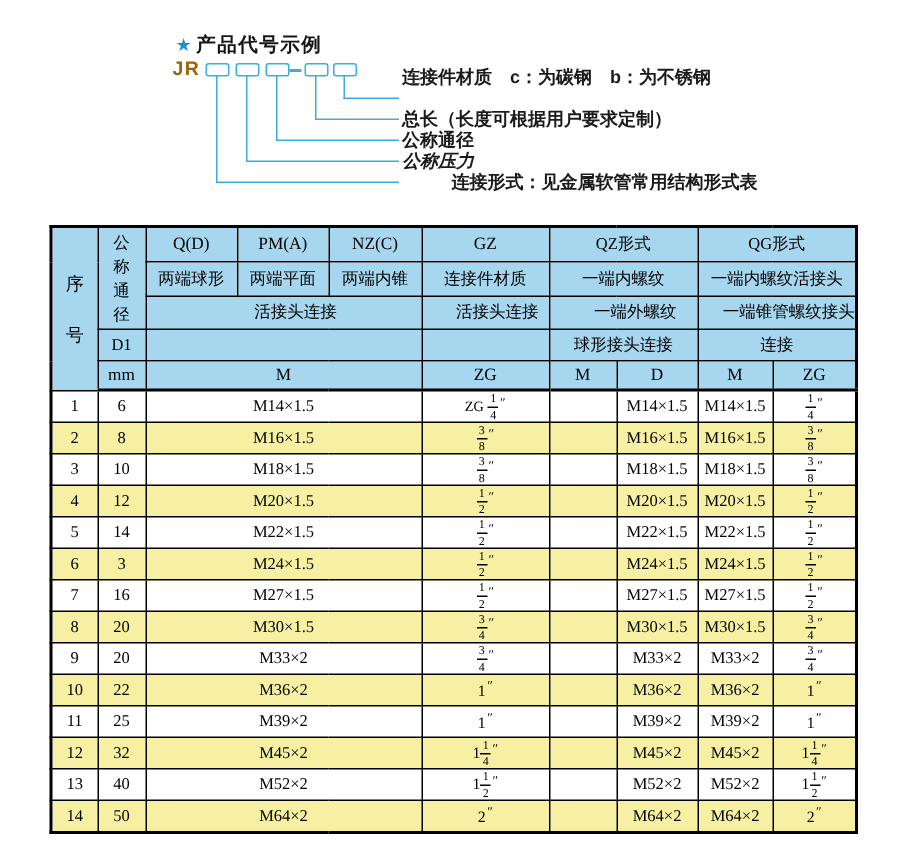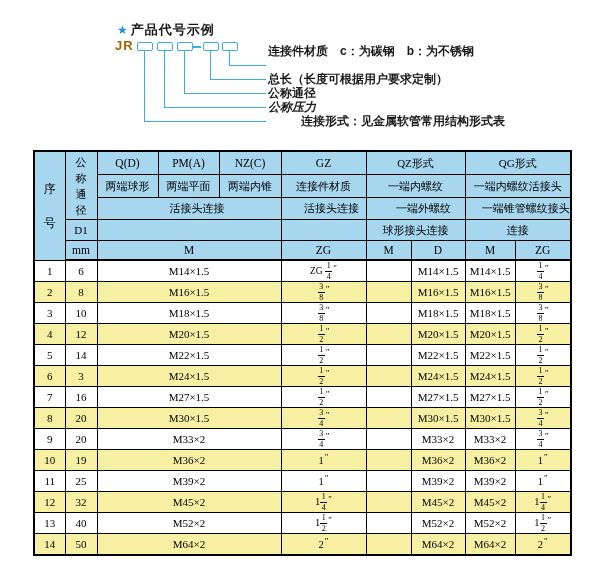--- a/index.html
+++ b/index.html
@@ -233,21 +233,21 @@
           <td>20</td>
           <td colspan="3">M33×2</td>
           <td><span class="frac"><span class="fn">3</span><span class="fd">4</span></span><span class="inch">″</span></td>
           <td></td>
           <td>M33×2</td>
           <td>M33×2</td>
           <td><span class="frac"><span class="fn">3</span><span class="fd">4</span></span><span class="inch">″</span></td>
         </tr>
         <tr class="alt">
           <td>10</td>
-          <td>19</td>
+          <td>22</td>
           <td colspan="3">M36×2</td>
           <td><span class="whole">1</span><span class="inch">″</span></td>
           <td></td>
           <td>M36×2</td>
           <td>M36×2</td>
           <td><span class="whole">1</span><span class="inch">″</span></td>
         </tr>
         <tr>
           <td>11</td>
           <td>25</td>

